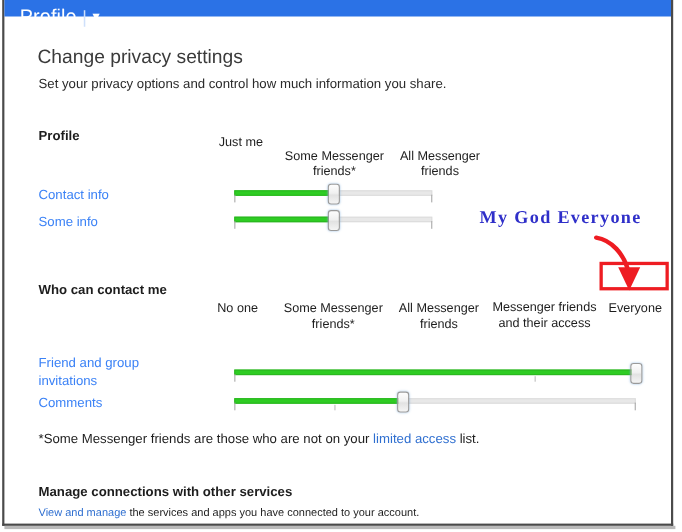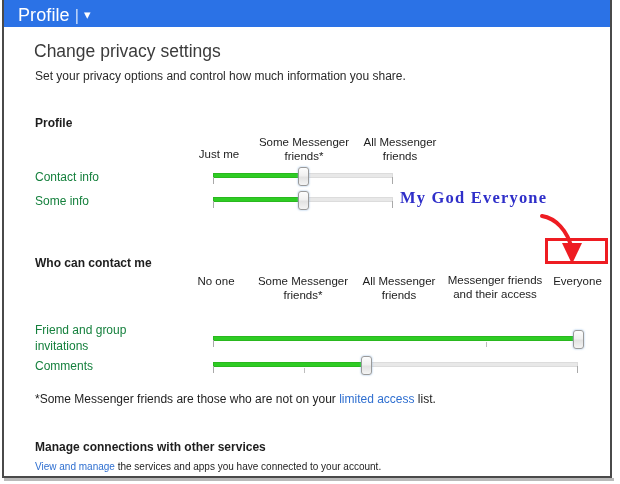--- a/index.html
+++ b/index.html
@@ -38,21 +38,21 @@
     width: 610px;
     height: 3px;
     background: #b9b9b9;
   }
   
   #titlebar {
     position: absolute;
     left: 0px;
     top: 0px;
     width: 606px;
-    height: 27px;
+    height: 15px;
     background: #2b72e6;
     color: #ffffff;
   }
   #titlebar .title-inner {
     position: absolute;
     left: 14px;
     top: 3px;
     font-size: 18px;
     line-height: 25px;
     font-weight: 400;
@@ -104,21 +104,21 @@
     position: absolute;
     font-size: 11.5px;
     color: #1d1d1d;
     text-align: center;
     line-height: 14px;
   }
 
   .row-label {
     position: absolute;
     font-size: 12px;
-    color: #15803d;
+    color: #3b82f6;
     line-height: 16px;
   }
 
   
   .slider {
     position: absolute;
     height: 18px;
   }
   .slider .track {
     position: absolute;
@@ -194,20 +194,21 @@
 
   
   .annot-text {
     position: absolute;
     font-family: "Liberation Serif", serif;
     font-weight: bold;
     font-size: 16.5px;
     color: #2f2fc9;
     letter-spacing: 1.2px;
     white-space: nowrap;
+    margin-left: 36px;
   }
   .annot-box {
     position: absolute;
     border: 3px solid #ee1c22;
     box-sizing: border-box;
     background: transparent;
   }
   .annot-arrow {
     position: absolute;
     pointer-events: none;
@@ -228,21 +229,21 @@
       </div>
     </div>
 
     <div class="content">
 
       <div class="page-title">Change privacy settings</div>
       <div class="page-subtitle">Set your privacy options and control how much information you share.</div>
 
       <div class="section-head" style="left:31px; top:85px;">Profile</div>
 
-      <div class="col-label" style="left:180px; top:116px; width:70px;">Just me</div>
+      <div class="col-label" style="left:180px; top:92px; width:70px;">Just me</div>
       <div class="col-label" style="left:249px; top:104px; width:102px;">Some Messenger friends*</div>
       <div class="col-label" style="left:351px; top:104px; width:90px;">All Messenger friends</div>
 
       <div class="row-label" style="left:31px; top:138px;">Contact info</div>
       <div class="slider" style="left:209px; top:136px; width:180px;">
         <div class="track"></div>
         <div class="fill" style="width:50%"></div>
         <div class="endtick" style="left:0px;"></div>
         <div class="endtick" style="left:179px;"></div>
         <div class="thumb" style="left:50%"></div>

